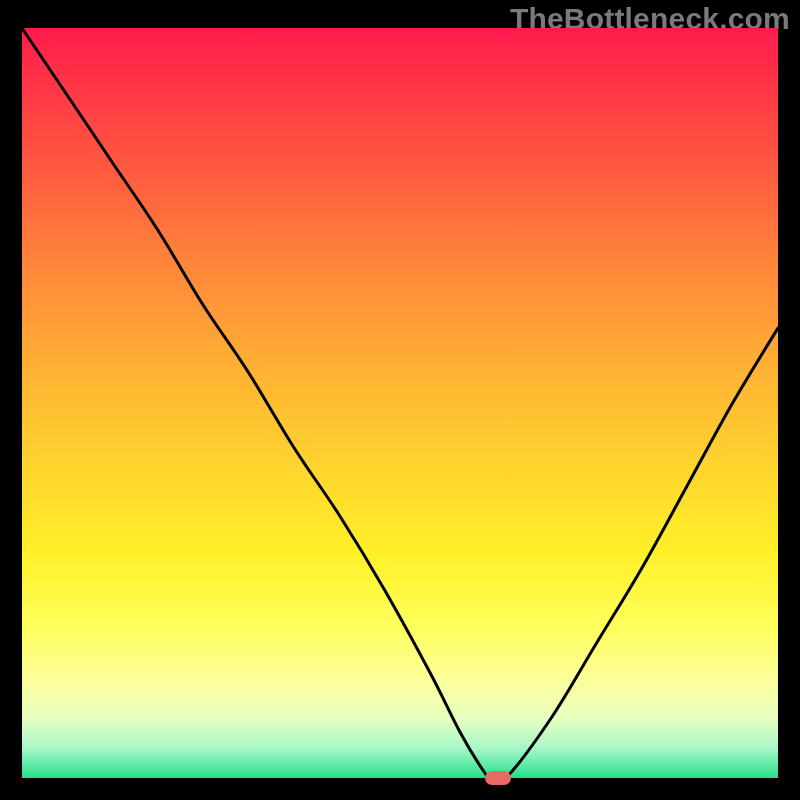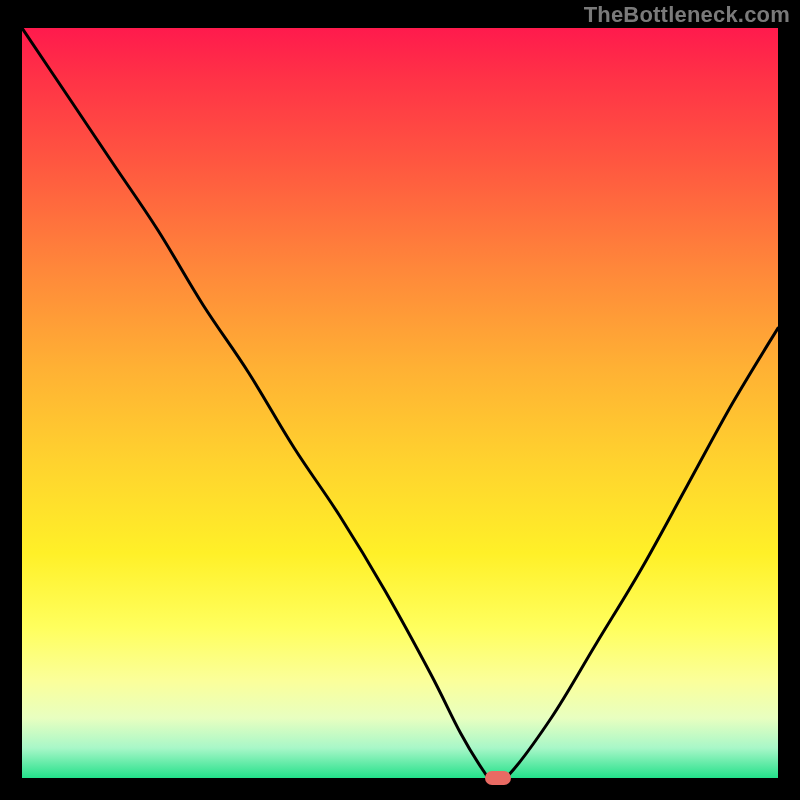--- a/index.html
+++ b/index.html
@@ -16,21 +16,21 @@
     top: 0;
     width: 800px;
     height: 800px;
     background: #000;
   }
   .watermark {
     position: absolute;
     top: 2px;
     right: 10px;
     font-family: Arial, Helvetica, sans-serif;
-    font-size: 22px;
+    font-size: 30px;
     font-weight: 600;
     color: #7a7a7a;
     letter-spacing: 0.2px;
   }
   .plot {
     position: absolute;
     left: 22px;
     top: 28px;
     width: 756px;
     height: 750px;

